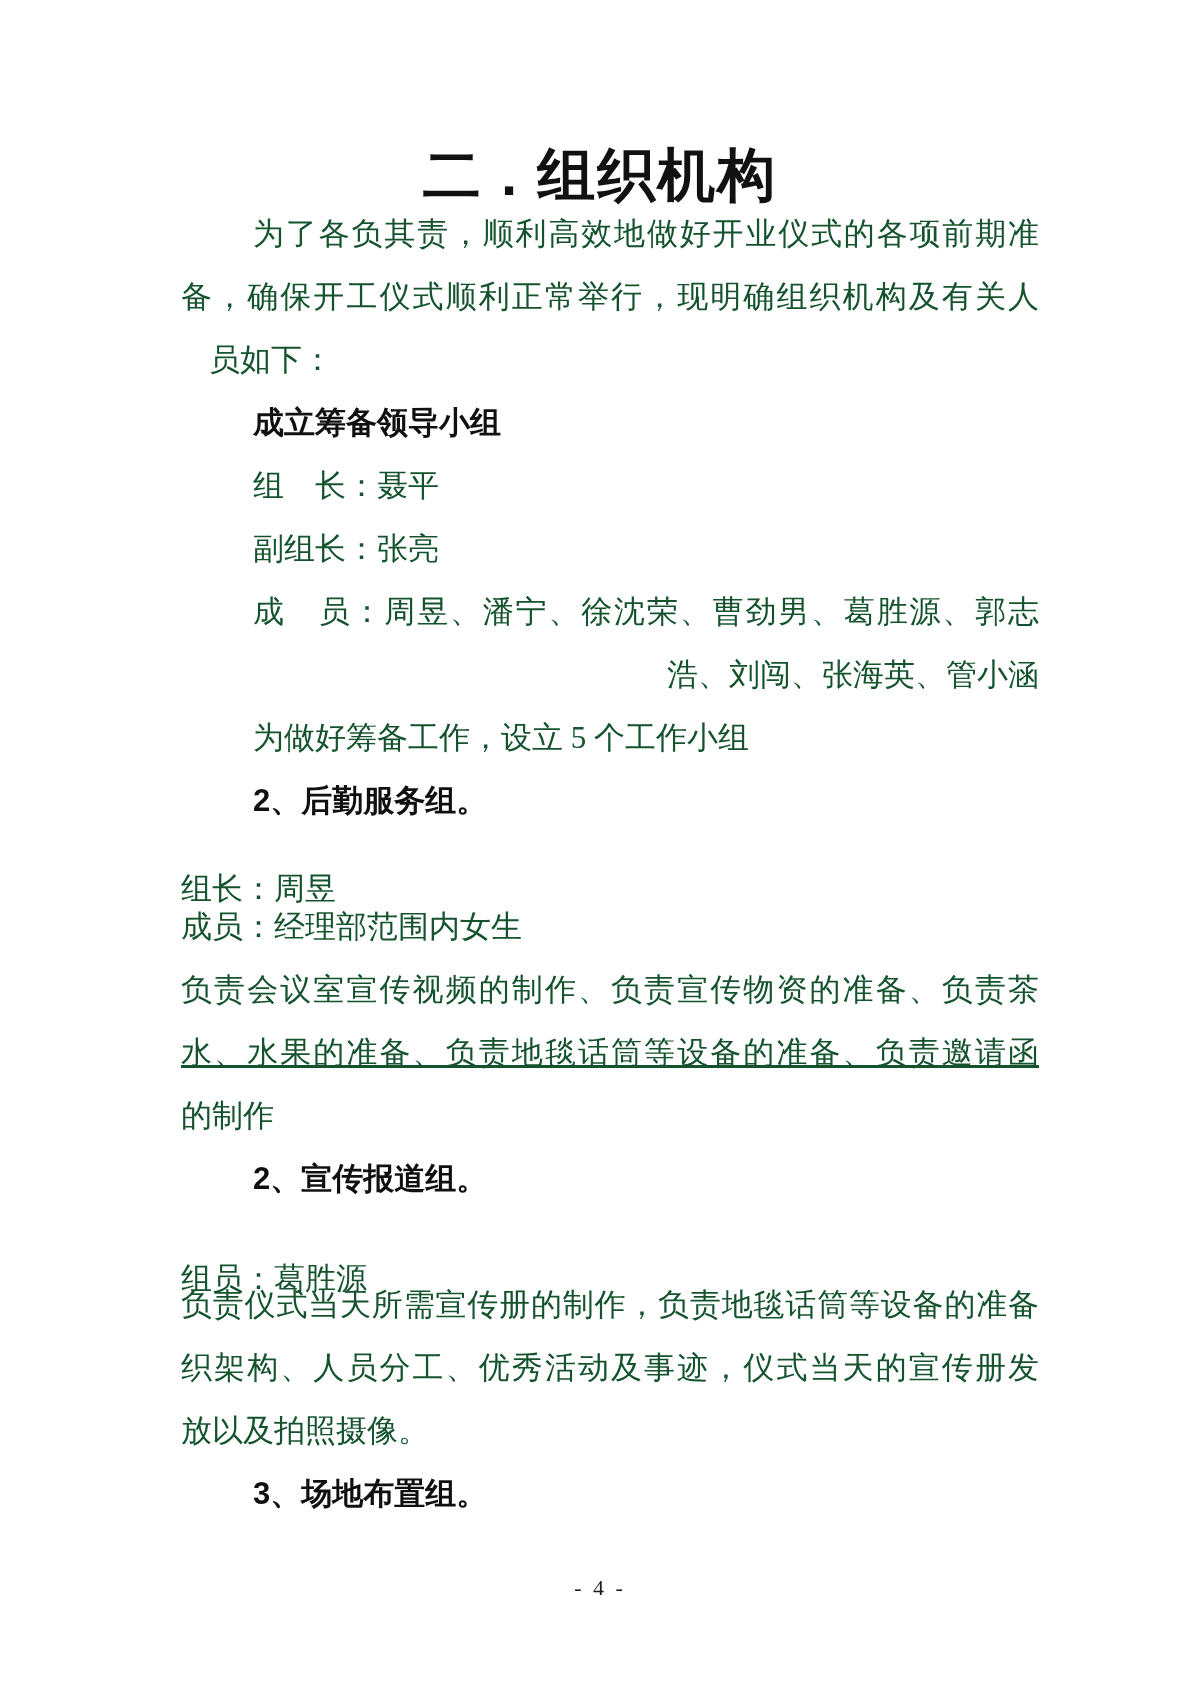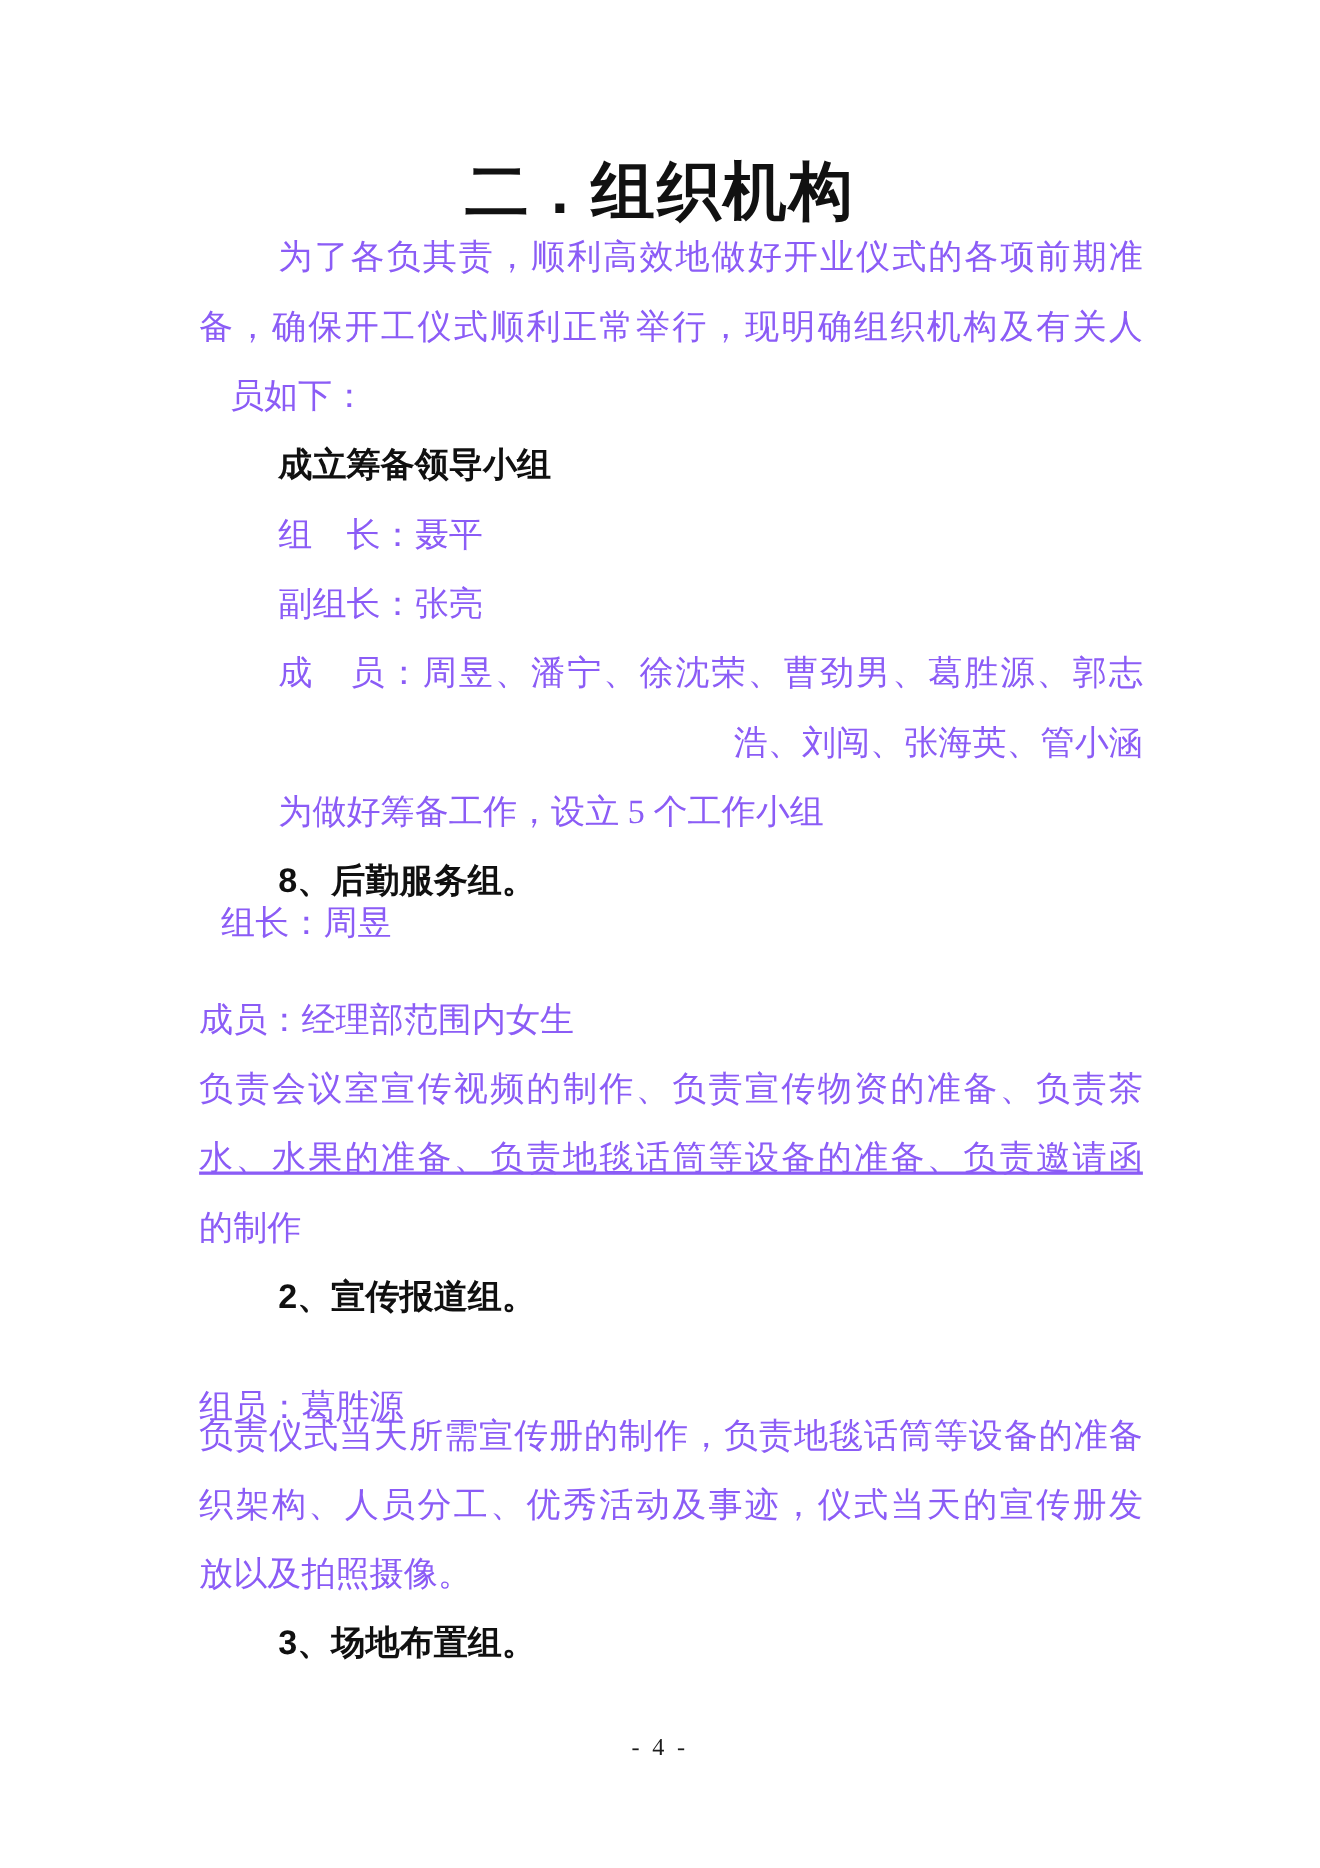--- a/index.html
+++ b/index.html
@@ -29,21 +29,21 @@
     letter-spacing: 2px;
     color: #111111;
   }
   .text-line {
     position: absolute;
     left: 181px;
     width: 858px;
     font-size: 31px;
     line-height: 42px;
     white-space: pre-wrap;
-    color: #8b5cf6;
+    color: #14532d;
   }
   .text-line.indent2 {
     left: 253px;
     width: 786px;
   }
   .text-line.justify-full {
     text-align: justify;
     text-align-last: justify;
   }
   .text-line.bold {
@@ -72,22 +72,22 @@
   <div id="lines-container">
       <div class="text-line indent2 justify-full" style="top: 213px;">为了各负其责，顺利高效地做好开业仪式的各项前期准</div>
       <div class="text-line justify-full" style="top: 276px;">备，确保开工仪式顺利正常举行，现明确组织机构及有关人</div>
       <div class="text-line" style="top: 339px; margin-left: 28px;">员如下：</div>
       <div class="text-line indent2 bold" style="top: 402px;">成立筹备领导小组</div>
       <div class="text-line indent2" style="top: 465px;">组　长：聂平</div>
       <div class="text-line indent2" style="top: 528px;">副组长：张亮</div>
       <div class="text-line indent2 justify-full" style="top: 591px;">成　员：周昱、潘宁、徐沈荣、曹劲男、葛胜源、郭志</div>
       <div class="text-line" style="top: 654px; text-align: right;">浩、刘闯、张海英、管小涵</div>
       <div class="text-line indent2" style="top: 717px;">为做好筹备工作，设立 5 个工作小组</div>
-      <div class="text-line indent2 bold" style="top: 780px;">8、后勤服务组。</div>
-      <div class="text-line" style="top: 818px; margin-left: 20px;">组长：周昱</div>
+      <div class="text-line indent2 bold" style="top: 780px;">2、后勤服务组。</div>
+      <div class="text-line" style="top: 868px;">组长：周昱</div>
       <div class="text-line" style="top: 906px;">成员：经理部范围内女生</div>
       <div class="text-line justify-full" style="top: 969px;">负责会议室宣传视频的制作、负责宣传物资的准备、负责茶</div>
       <div class="text-line justify-full" style="top: 1032px; text-decoration: underline;">水、水果的准备、负责地毯话筒等设备的准备、负责邀请函</div>
       <div class="text-line" style="top: 1095px;">的制作</div>
       <div class="text-line indent2 bold" style="top: 1158px;">2、宣传报道组。</div>
       <div class="text-line" style="top: 1221px; margin-top: 37px;">组员：葛胜源</div>
       <div class="text-line justify-full" style="top: 1284px;">负责仪式当天所需宣传册的制作，负责地毯话筒等设备的准备</div>
       <div class="text-line justify-full" style="top: 1347px;">织架构、人员分工、优秀活动及事迹，仪式当天的宣传册发</div>
       <div class="text-line" style="top: 1410px;">放以及拍照摄像。</div>
       <div class="text-line indent2 bold" style="top: 1473px;">3、场地布置组。</div>

